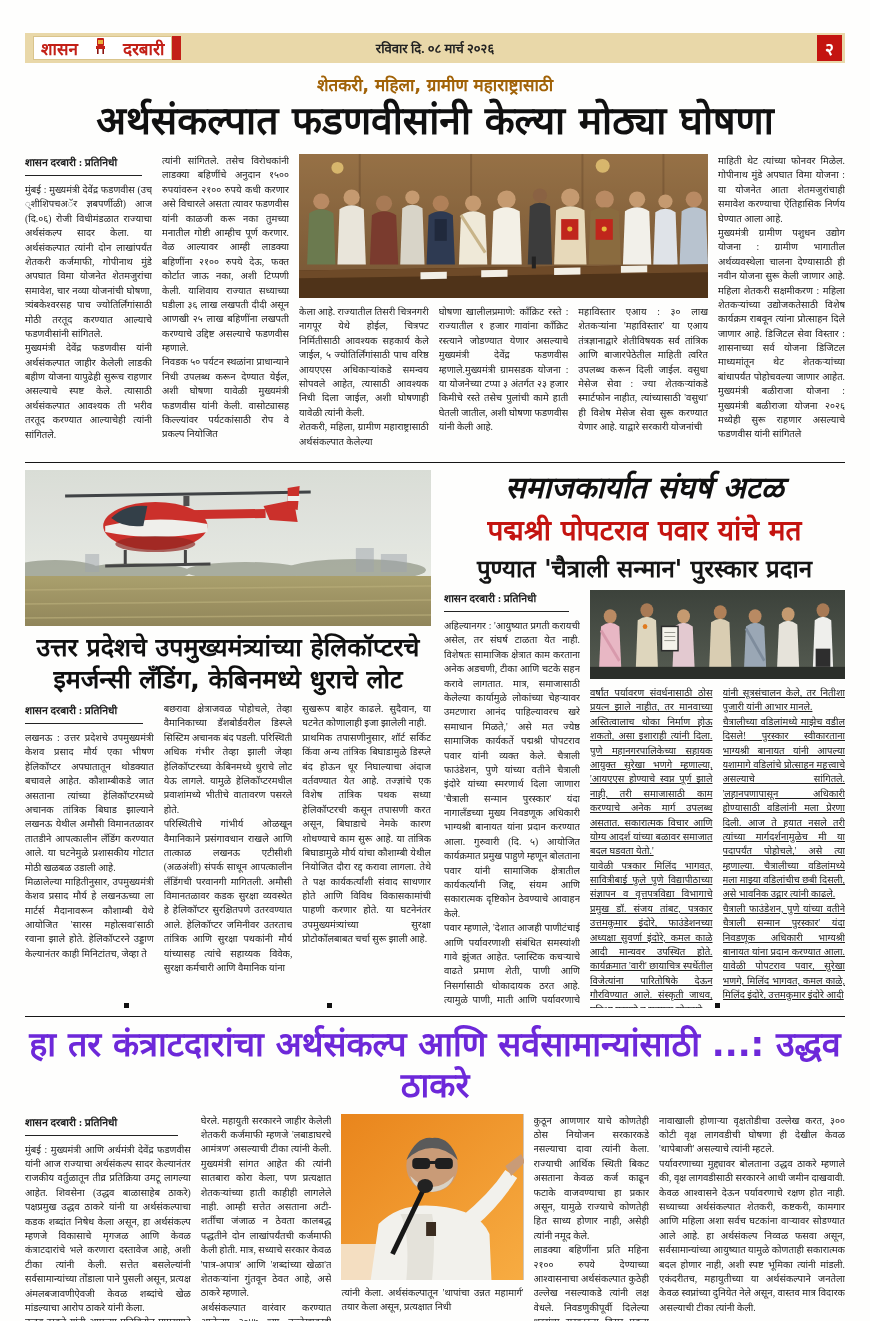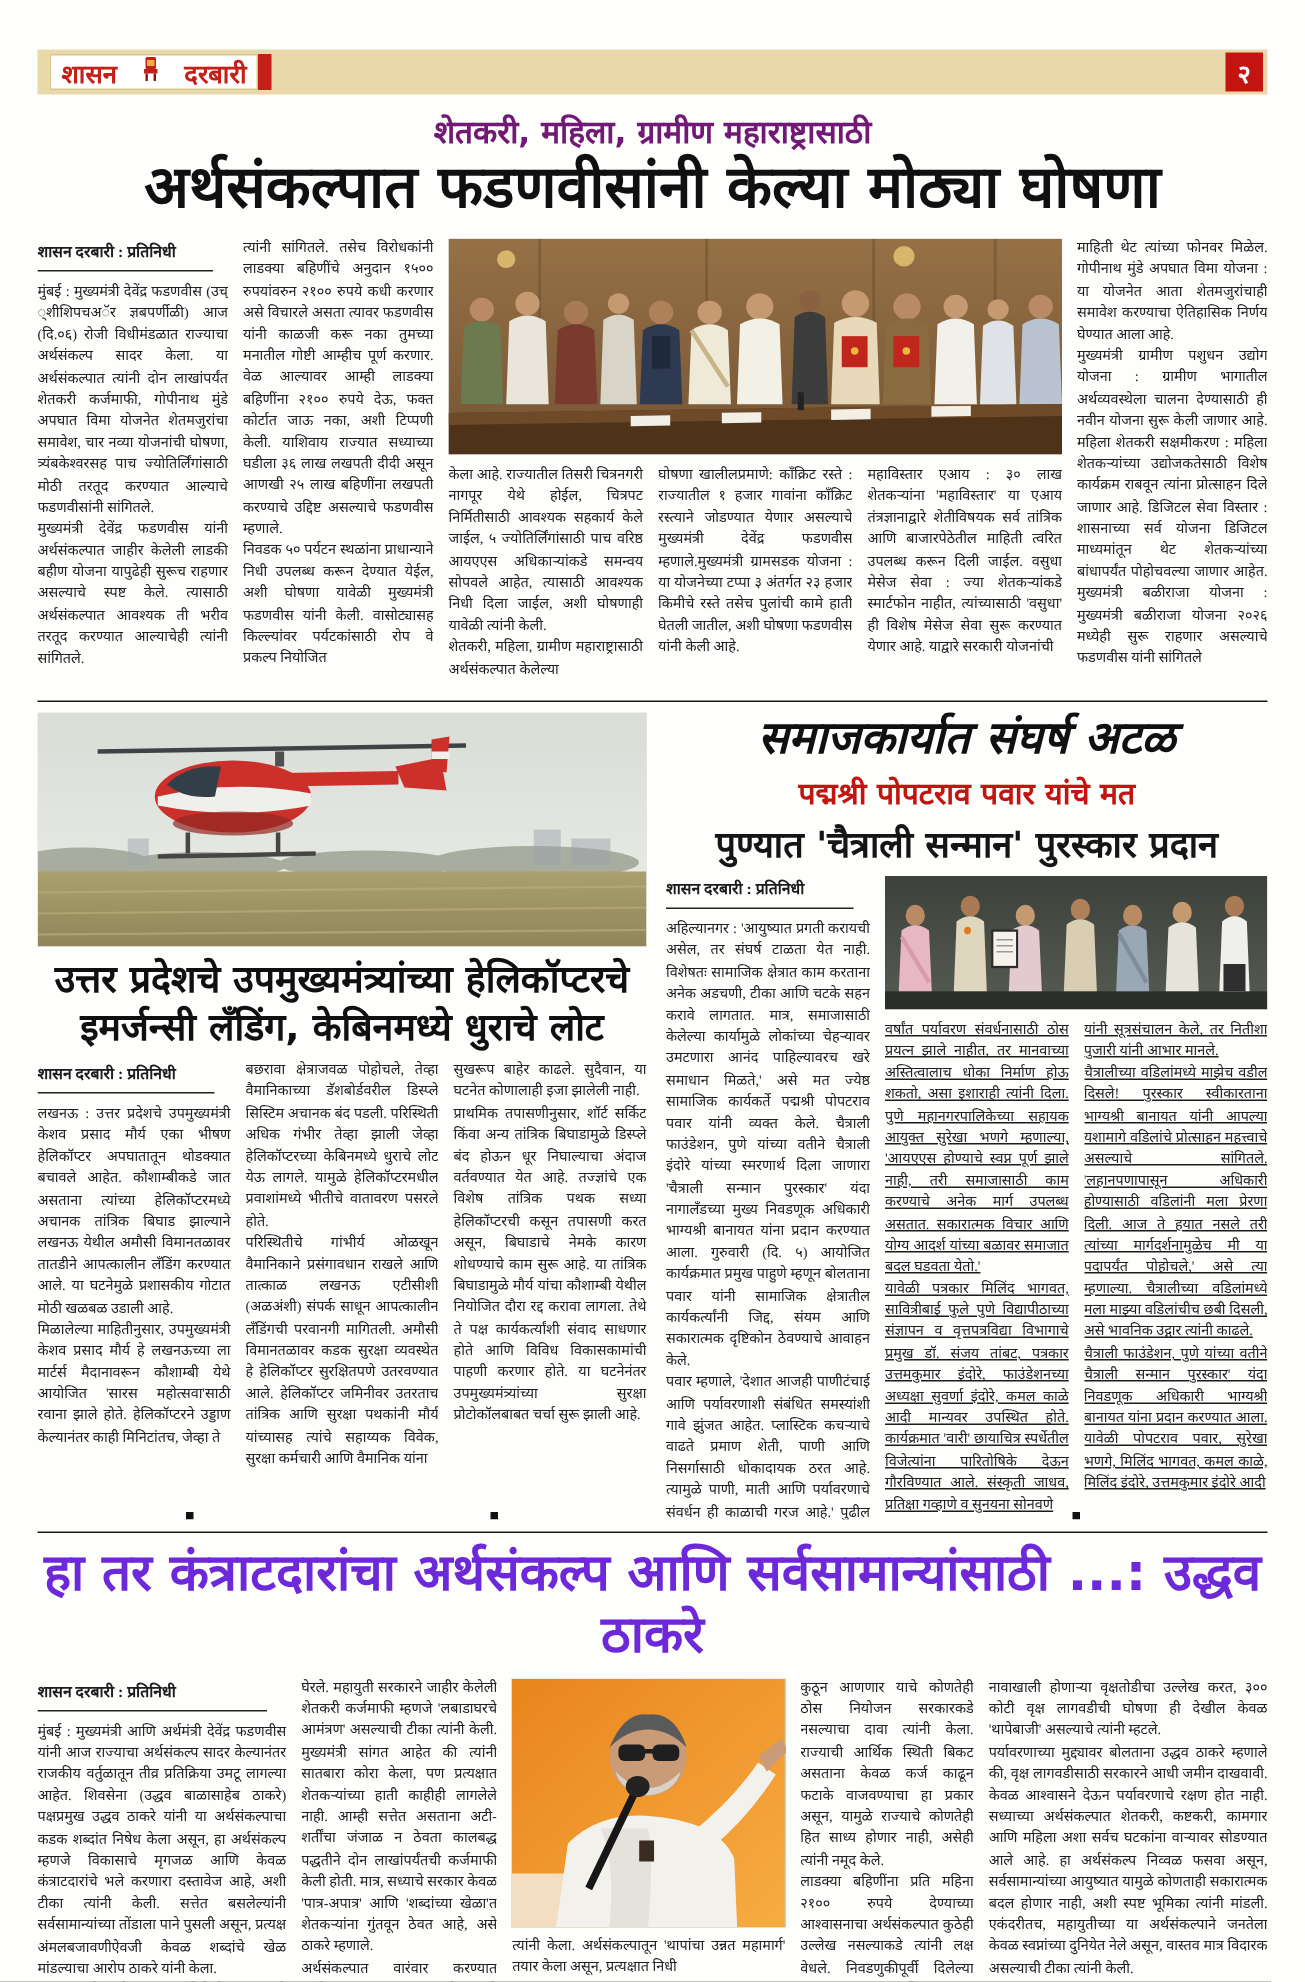--- a/index.html
+++ b/index.html
@@ -11,29 +11,29 @@
   .logo-wrap{position:absolute;left:8px;top:3px;bottom:3px;display:flex;align-items:stretch;}
   .logo-box{background:#fff;border:1px solid #d9c48c;display:flex;align-items:center;gap:17px;
             padding:0 7px;font-family:"DejaVu Sans","Liberation Sans",sans-serif;
             font-weight:bold;font-size:17px;color:#c32017;}
   .logo-redbar{width:9px;background:#c32017;}
   .masthead-date{flex:1;text-align:center;font-size:13px;font-weight:600;color:#222;}
   .pagenum{position:absolute;right:3px;top:2px;bottom:2px;width:25px;background:#c41410;
            color:#fff;display:flex;align-items:center;justify-content:center;
            font-family:"DejaVu Sans",sans-serif;font-weight:bold;font-size:17px;}
   
-  .kicker{text-align:center;color:#701a75;font-weight:bold;font-size:21px;margin:10px 0 0;
+  .kicker{text-align:center;color:#a16207;font-weight:bold;font-size:17px;margin:10px 0 0;
           font-family:"DejaVu Sans","Liberation Sans",sans-serif;}
   .headline-1{text-align:center;font-size:39px;line-height:1.18;font-weight:bold;color:#101010;
           margin:2px 0 10px;font-family:"DejaVu Sans","Liberation Sans",sans-serif;}
   .headline-2{text-align:center;font-size:25px;line-height:1.28;font-weight:bold;color:#101010;
           margin:6px 4px 4px;font-family:"DejaVu Sans","Liberation Sans",sans-serif;}
   .headline-3{text-align:center;font-size:30px;line-height:1.2;font-weight:bold;color:#101010;
           margin:0 0 2px;font-family:"DejaVu Sans","Liberation Sans",sans-serif;font-style:italic;}
-  .subhead-red{text-align:center;font-size:20px;font-weight:bold;color:#c41410;margin:2px 0;
+  .subhead-red{text-align:center;font-size:28px;font-weight:bold;color:#c41410;margin:2px 0;
           font-family:"DejaVu Sans","Liberation Sans",sans-serif;}
   .subhead-blk{text-align:center;font-size:24px;font-weight:bold;color:#151515;margin:1px 0 6px;
           font-family:"DejaVu Sans","Liberation Sans",sans-serif;}
   .headline-4{text-align:center;font-size:34px;line-height:1.2;font-weight:bold;color:#6d28d9;
           margin:7px 0 8px;font-family:"DejaVu Sans","Liberation Sans",sans-serif;}
   
   .cols{display:flex;gap:10px;}
   .bcol{flex:1 1 0;min-width:0;}
   p.body{font-size:9.6px;line-height:1.5;text-align:justify;margin:0;
          white-space:pre-line;overflow:hidden;color:#1e1e1e;}
@@ -84,20 +84,21 @@
               <rect x="3" y="2" width="5" height="4" fill="#e9b23c"></rect>
               <rect x="1" y="8" width="9" height="3" fill="#c32017"></rect>
               <rect x="2" y="11" width="1.6" height="5" fill="#8a1410"></rect>
               <rect x="7.4" y="11" width="1.6" height="5" fill="#8a1410"></rect>
             </svg>
         </span>
         <span>दरबारी</span>
       </div>
       <div class="logo-redbar"></div>
     </div>
+    <div class="masthead-date">रविवार दि. ०८ मार्च २०२६</div>
     <div class="pagenum">२</div>
   </header>
 
   <section>
     <div class="kicker">शेतकरी, महिला, ग्रामीण महाराष्ट्रासाठी</div>
     <h1 class="headline-1">अर्थसंकल्पात फडणवीसांनी केल्या मोठ्या घोषणा</h1>
     <div class="cols lead-body">
       <div class="bcol">
         <div class="byline">शासन दरबारी : प्रतिनिधी</div>
         <p class="body">मुंबई : मुख्यमंत्री देवेंद्र फडणवीस (उच् ्शीशिपचअॅर ज्ञबपर्णीळी) आज (दि.०६) रोजी विधीमंडळात राज्याचा अर्थसंकल्प सादर केला. या अर्थसंकल्पात त्यांनी दोन लाखांपर्यंत शेतकरी कर्जमाफी, गोपीनाथ मुंडे अपघात विमा योजनेत शेतमजुरांचा समावेश, चार नव्या योजनांची घोषणा, त्र्यंबकेश्वरसह पाच ज्योतिर्लिंगांसाठी मोठी तरतूद करण्यात आल्याचे फडणवीसांनी सांगितले.

